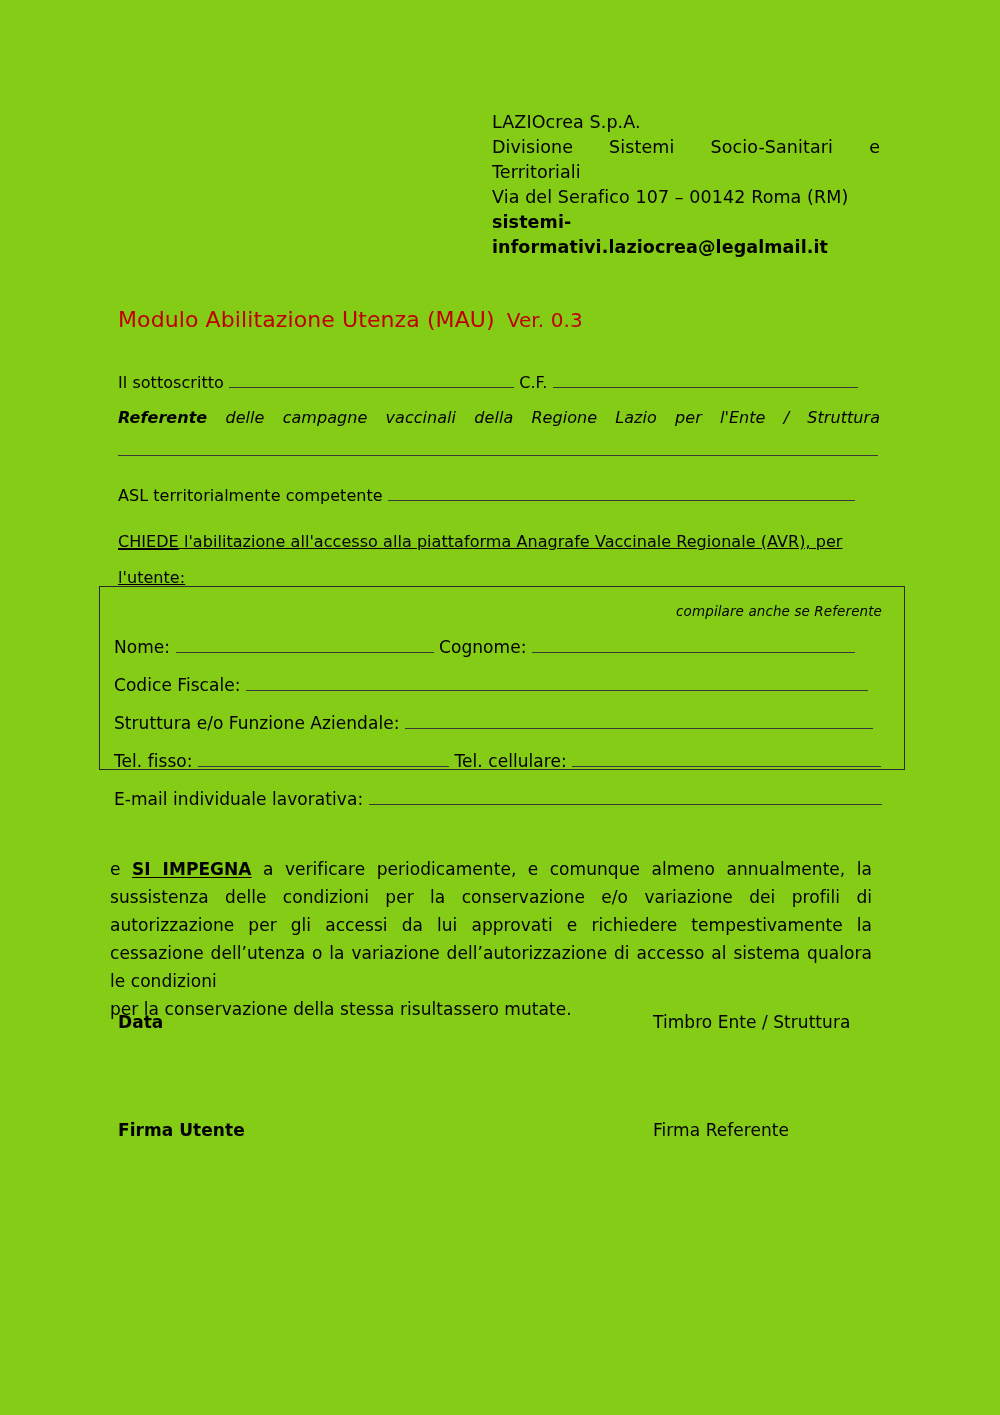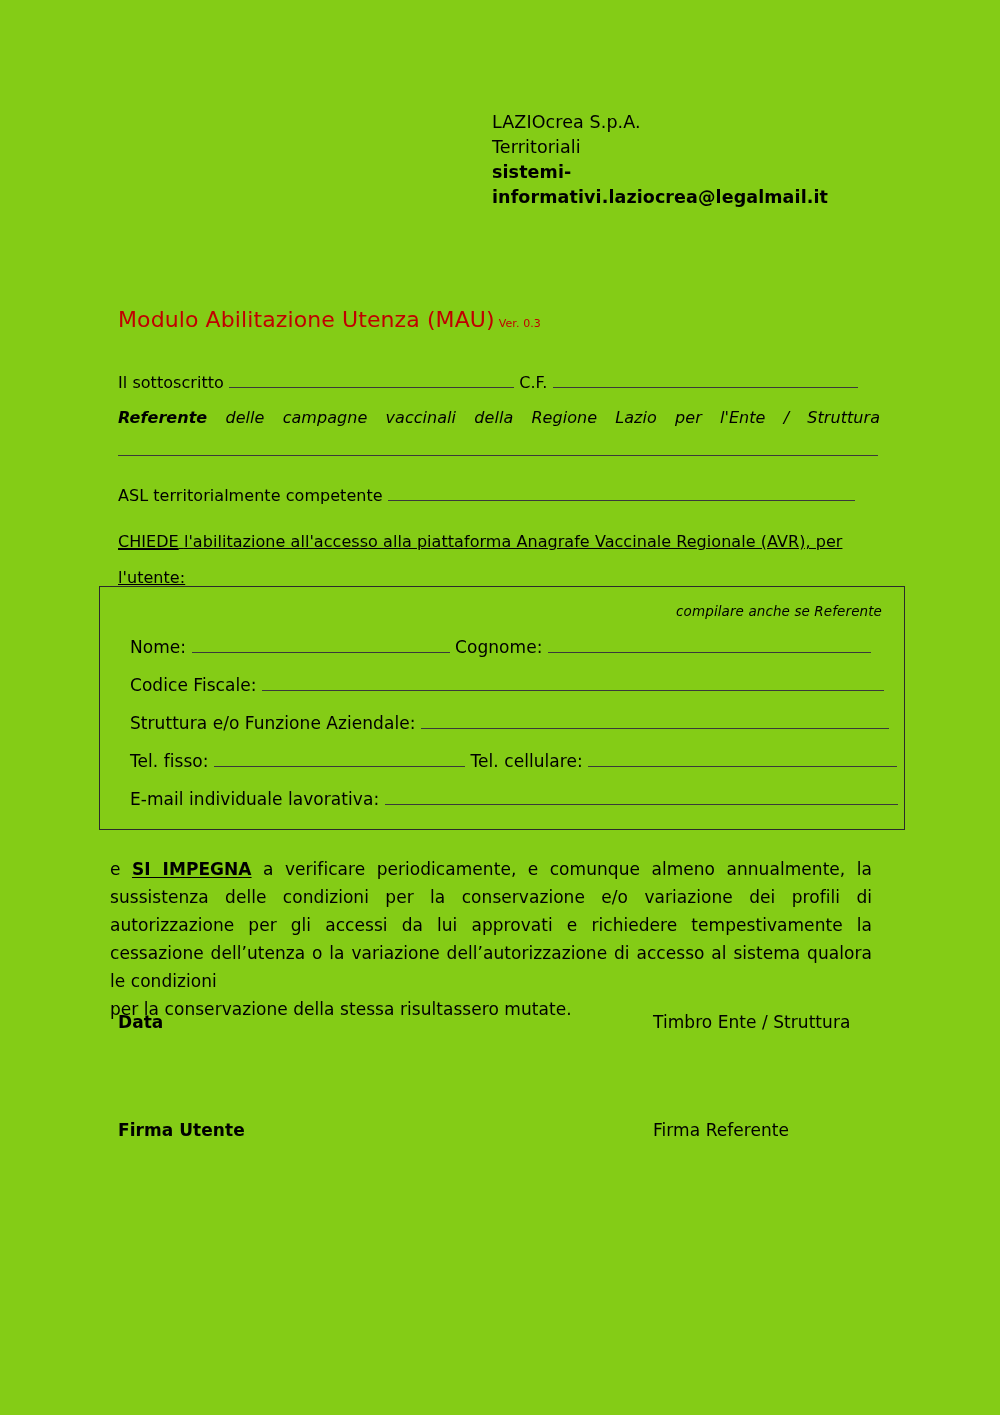--- a/index.html
+++ b/index.html
@@ -40,22 +40,22 @@
   .doc-title {
     position: absolute;
     left: 118px;
     top: 307px;
     color: #C00000;
     font-size: 22px;
     letter-spacing: 0.1px;
     white-space: nowrap;
   }
   .doc-title .ver {
-    font-size: 11px;
-    margin-left: 4px;
+    font-size: 20px;
+    margin-left: 12px;
   }
 
   
   .body-text {
     position: absolute;
     left: 118px;
     width: 762px;
     font-size: 16px;
     line-height: 35px;
     letter-spacing: 0.05px;
@@ -84,35 +84,35 @@
   }
   #row-asl { top: 478px; }
   #row-chiede { top: 524px; width: 762px; line-height: 36px; text-decoration: underline; }
 
   
   #user-box {
     position: absolute;
     left: 99px;
     top: 586px;
     width: 806px;
-    height: 244px;
+    height: 184px;
     border: 1.6px solid #2b2b2b;
     box-sizing: border-box;
   }
   .box-note {
     position: absolute;
     right: 22px;
     top: 16px;
     font-size: 13.5px;
     font-style: italic;
     letter-spacing: 0.1px;
   }
   .box-row {
     position: absolute;
-    left: 30px;
+    left: 14px;
     font-size: 17px;
     letter-spacing: 0.05px;
     white-space: nowrap;
   }
   #box-row-1 { top: 50px; }
   #box-row-2 { top: 88px; }
   #box-row-3 { top: 126px; }
   #box-row-4 { top: 164px; }
   #box-row-5 { top: 202px; }
 
@@ -146,21 +146,23 @@
   }
   .sig-right { display: inline-block; }
 </style>
 </head>
 <body>
 
 <div id="page">
 
   <div class="header-block">
     <div class="header-line">LAZIOcrea S.p.A.</div>
+    <div class="header-line justify">Divisione Sistemi Socio-Sanitari e</div>
     <div class="header-line">Territoriali</div>
+    <div class="header-line">Via del Serafico 107 – 00142 Roma (RM)</div>
     <div class="header-line bold">sistemi-informativi.laziocrea@legalmail.it</div>
   </div>
 
   <div class="doc-title">
     <span>Modulo Abilitazione Utenza (MAU)</span><span class="ver">Ver. 0.3</span>
   </div>
 
   <div class="body-text" id="row-sottoscritto">
     <span>Il sottoscritto</span>
     <span class="line-fill" style="width:285px"></span>

